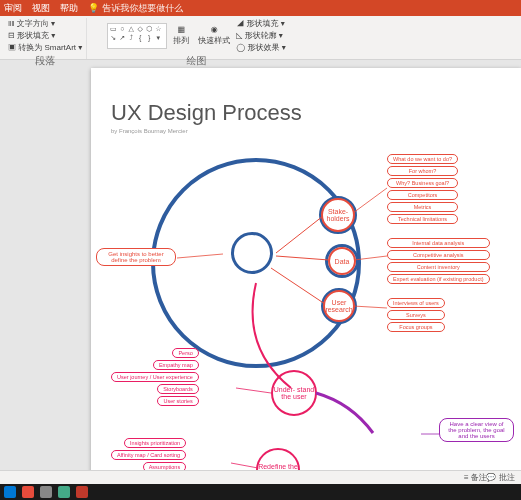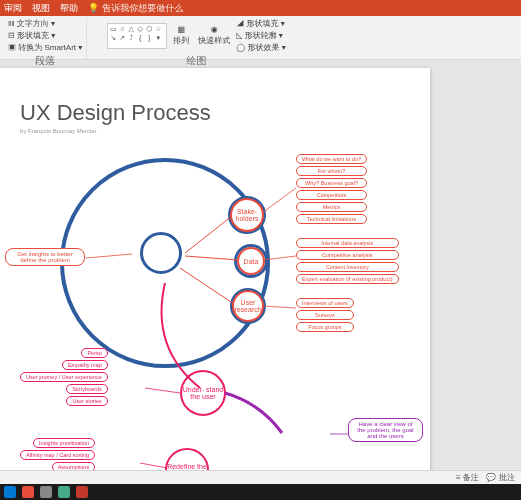--- a/index.html
+++ b/index.html
@@ -10,36 +10,36 @@
 .ribbon{background:#f3f2f1;height:44px;border-bottom:1px solid #d4d4d4;display:flex;padding:2px 4px 0;gap:16px}
 .rgroup{display:flex;flex-direction:column;align-items:center;border-right:1px solid #e0e0e0;padding:0 4px}
 .rgroup:last-child{border-right:none}
 .rgroup-body{flex:1;display:flex;align-items:center;gap:3px;font-size:8px;color:#444}
 .rgroup-label{font-size:10px;color:#666;padding:1px 0}
 .rbtn{display:flex;flex-direction:column;align-items:center;gap:1px;padding:2px 3px;cursor:pointer}
 .rbtn-stack{display:flex;flex-direction:column;gap:1px;font-size:8px}
 .rbtn-stack div{cursor:pointer}
 .shapes-gallery{width:60px;height:26px;border:1px solid #ccc;background:#fff;display:flex;flex-wrap:wrap;padding:1px;gap:1px;align-content:flex-start}
 .sg{width:8px;height:8px;display:flex;align-items:center;justify-content:center;font-size:7px;color:#555}
-.canvas-area{background:#e6e6e6;height:424px;display:flex;justify-content:flex-start;padding-top:8px;overflow:hidden}
+.canvas-area{background:#e6e6e6;height:424px;display:flex;justify-content:flex-end;padding-top:8px;overflow:hidden}
 .slide{background:#fff;width:430px;height:560px;box-shadow:0 1px 4px rgba(0,0,0,.3);position:relative;padding:32px 20px}
 .slide-title{font-size:22px;color:#555;font-weight:300}
 .slide-sub{font-size:6px;color:#999;margin-top:2px}
 .diagram{position:absolute;top:80px;left:0;right:0;bottom:0}
 .big-circle{position:absolute;border:4px solid #2e5c9e;border-radius:50%}
 .node{position:absolute;border:2px solid;border-radius:50%;display:flex;align-items:center;justify-content:center;text-align:center;font-size:7px;background:#fff}
 .pill{position:absolute;border:1px solid;border-radius:8px;padding:2px 6px;font-size:6px;background:#fff;white-space:nowrap;text-align:center}
 .pill-stack{position:absolute;display:flex;flex-direction:column;gap:2px}
 .pill-stack .p{border:1px solid;border-radius:6px;padding:1px 5px;font-size:5.5px;background:#fff;white-space:nowrap;text-align:center}
 .red{border-color:#e74c3c;color:#e74c3c}
 .pink{border-color:#e91e63;color:#e91e63}
 .purple{border-color:#9c27b0;color:#9c27b0}
 .taskbar{position:fixed;bottom:0;left:0;right:0;height:16px;background:#1a1a1a;display:flex;align-items:center;padding:0 4px;gap:6px}
 .tb-icon{width:12px;height:12px;border-radius:2px}
-.statusbar{position:fixed;bottom:16px;left:0;right:0;height:14px;background:#f3f2f1;border-top:1px solid #d4d4d4;display:flex;justify-content:flex-end;align-items:center;padding:0 6px;font-size:8px;color:#555;gap:8px}
+.statusbar{position:fixed;bottom:16px;left:0;right:0;height:14px;background:#f3f2f1;border-top:1px solid #d4d4d4;display:flex;justify-content:flex-end;align-items:center;padding:0 6px;font-size:8px;color:#555;gap:0}
 </style>
 </head>
 <body>
 
 <div class="titlebar">
   <span>审阅</span>
   <span>视图</span>
   <span>帮助</span>
   <span class="tell-me">
     <span>💡</span>

